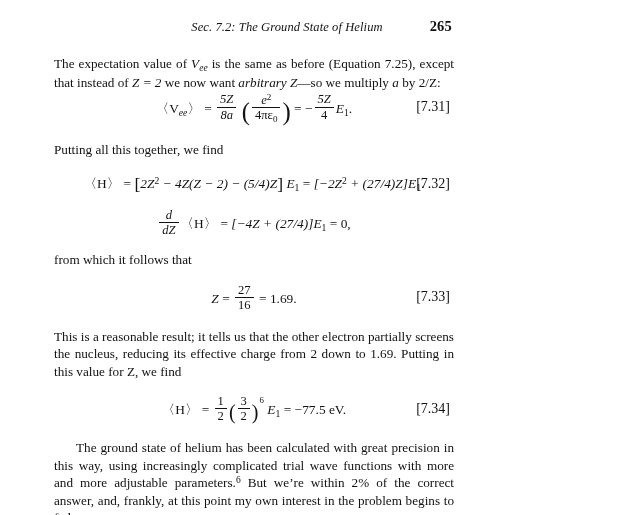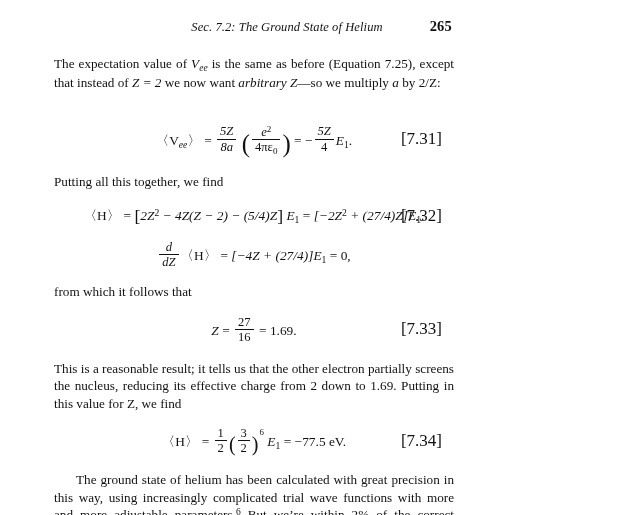--- a/index.html
+++ b/index.html
@@ -65,24 +65,24 @@
     display: block;
     margin: 13px 0 13px 0;
     min-height: 18px;
   }
   .eqbody {
     text-align: center;
     font-size: 13.4px;
   }
   .eqtag {
     position: absolute;
-    right: 12px;
+    right: 4px;
     top: 50%;
     transform: translateY(-50%);
-    font-size: 17px;
+    font-size: 14px;
   }
   
   .mi { font-style: italic; }
   .frac {
     display: inline-block;
     vertical-align: -0.48em;
     line-height: 1.12;
     margin: 0 2px;
     font-size: 0.94em;
   }
@@ -112,21 +112,21 @@
     display: inline-block;
     font-size: 1.32em;
     vertical-align: -0.12em;
     line-height: 0.9;
   }
   .exp-out {
     font-size: 0.66em;
     vertical-align: 1.25em;
     margin-left: 1px;
   }
-  .eqrow.eq31 { margin-top: 32px; margin-bottom: 18px; }
+  .eqrow.eq31 { margin-top: 0; margin-bottom: 18px; }
   .eqrow.eq32 { margin-top: 16px; margin-bottom: 13px; }
   .eqrow.eqdz { margin-top: 14px; margin-bottom: 14px; }
   .eqrow.eq33 { margin-top: 14px; margin-bottom: 16px; }
   .eqrow.eq34 { margin-top: 14px; margin-bottom: 16px; }
   .footmark {
     font-size: 0.72em;
     vertical-align: 0.45em;
   }
 </style>
 </head>

